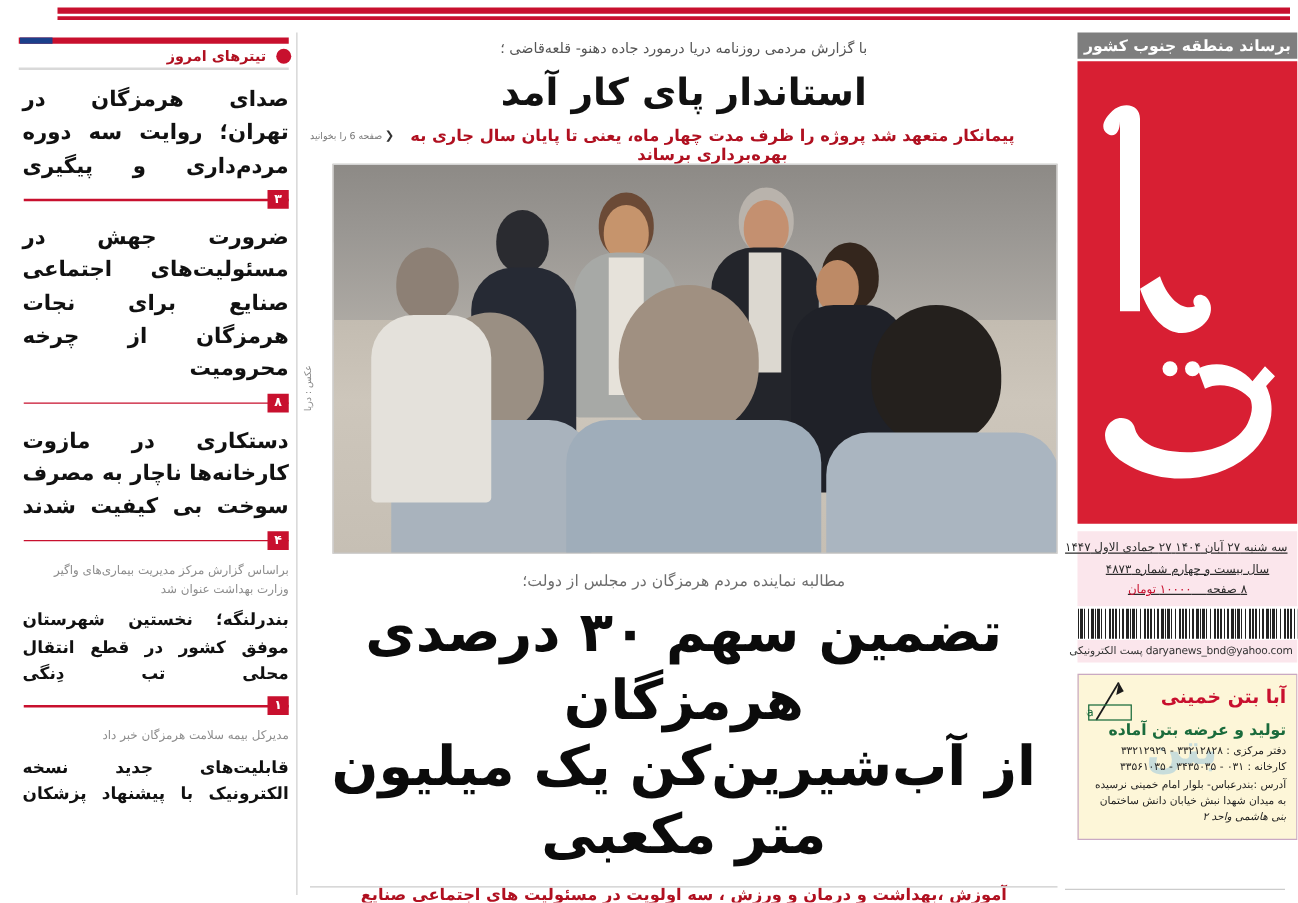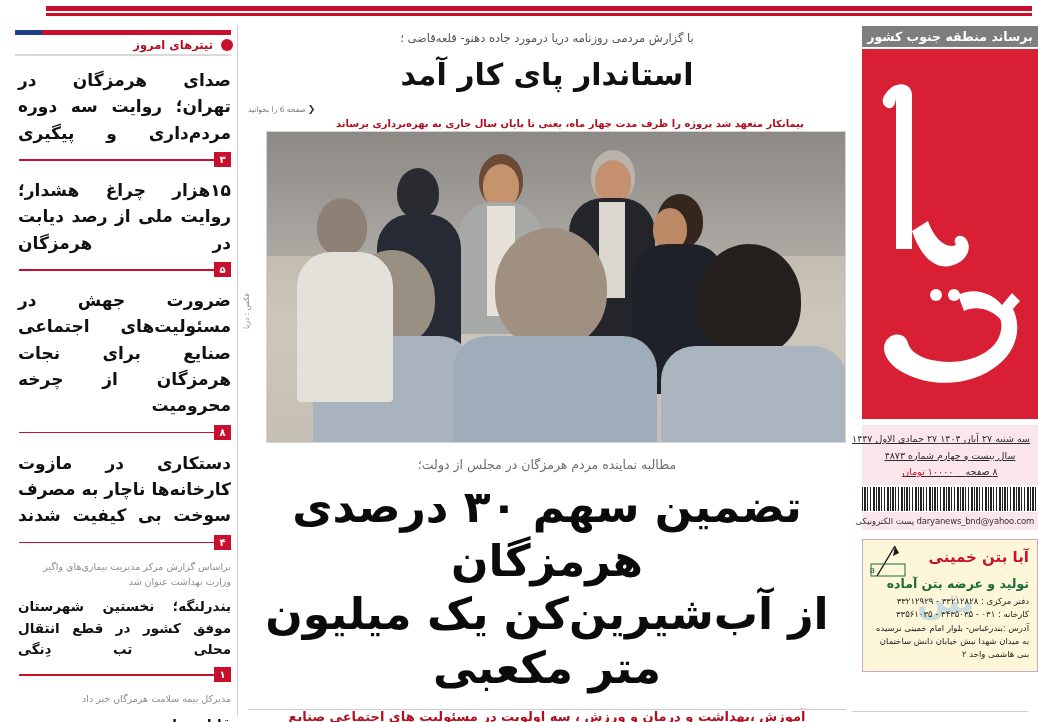--- a/index.html
+++ b/index.html
@@ -156,24 +156,24 @@
     letter-spacing: 2px;
   }
 
   .lead-subrow {
     position: relative;
     height: 26px;
     margin-top: 10px;
   }
   .lead-sub {
     position: absolute;
-    right: 0; top: 16px;
+    right: 0; top: 0;
     width: 552px;
     text-align: center;
-    font-size: 10px;
+    font-size: 13px;
     font-weight: bold;
     color: #b01020;
     letter-spacing: -0.2px;
   }
   .read-more {
     position: absolute;
     left: 0; top: 2px;
     font-size: 7.5px;
     color: #777777;
     white-space: nowrap;
@@ -403,27 +403,20 @@
     </div>
 
     <div class="sb-item">
       <div class="sb-headline">صدای هرمزگان در تهران؛ روایت سه دوره مردم‌داری و پیگیری</div>
       <div class="sb-foot">
         <div class="sb-rule"></div>
         <div class="sb-page">۳</div>
       </div>
     </div>
 
-    <div class="sb-item">
-      <div class="sb-headline">۱۵هزار چراغ هشدار؛ روایت ملی از رصد دیابت در هرمزگان</div>
-      <div class="sb-foot">
-        <div class="sb-rule"></div>
-        <div class="sb-page">۵</div>
-      </div>
-    </div>
 
     <div class="sb-item">
       <div class="sb-headline">ضرورت جهش در مسئولیت‌های اجتماعی صنایع برای نجات هرمزگان از چرخه محرومیت</div>
       <div class="sb-foot">
         <div class="sb-rule"></div>
         <div class="sb-page">۸</div>
       </div>
     </div>
 
     <div class="sb-item">
@@ -564,19 +557,19 @@
         <path d="M26 2 L 8 32" stroke="#1a1a1a" stroke-width="1.4" fill="none"></path>
         <path d="M26 2 L 24 12 L 30 9 Z" fill="#1a1a1a"></path>
         <rect x="2" y="20" width="34" height="12" fill="none" stroke="#1a6b3c" stroke-width="1"></rect>
         <text x="6" y="29" font-family="DejaVu Sans, sans-serif" font-size="9" fill="#1a6b3c">Aba</text>
       </svg>
       <div class="ad-sub">تولید و عرضه بتن آماده</div>
       <div class="ad-line" style="top:56px;">دفتر مرکزی : ۳۳۲۱۲۸۲۸ - ۳۳۲۱۲۹۲۹</div>
       <div class="ad-line" style="top:69px;">کارخانه : ۰۳۱ - ۳۴۳۵۰۳۵ - ۳۳۵۶۱۰۳۵</div>
       <div class="ad-line" style="top:83px;">آدرس :بندرعباس- بلوار امام خمینی نرسیده</div>
       <div class="ad-line" style="top:96px;">به میدان شهدا نبش خیابان دانش ساختمان</div>
-      <div class="ad-line" style="top:109px;">بنی هاشمی واحد ۲</div>
+      <div class="ad-line" style="top:109px;font-style:italic;">بنی هاشمی واحد ۲</div>
     </div>
 
     <div class="ad-bottom-rule" style="position:absolute;left:0;bottom:6px;width:176px;height:1px;background:#cccccc;"></div>
   </div>
 
 </div>
 
 </body></html>

